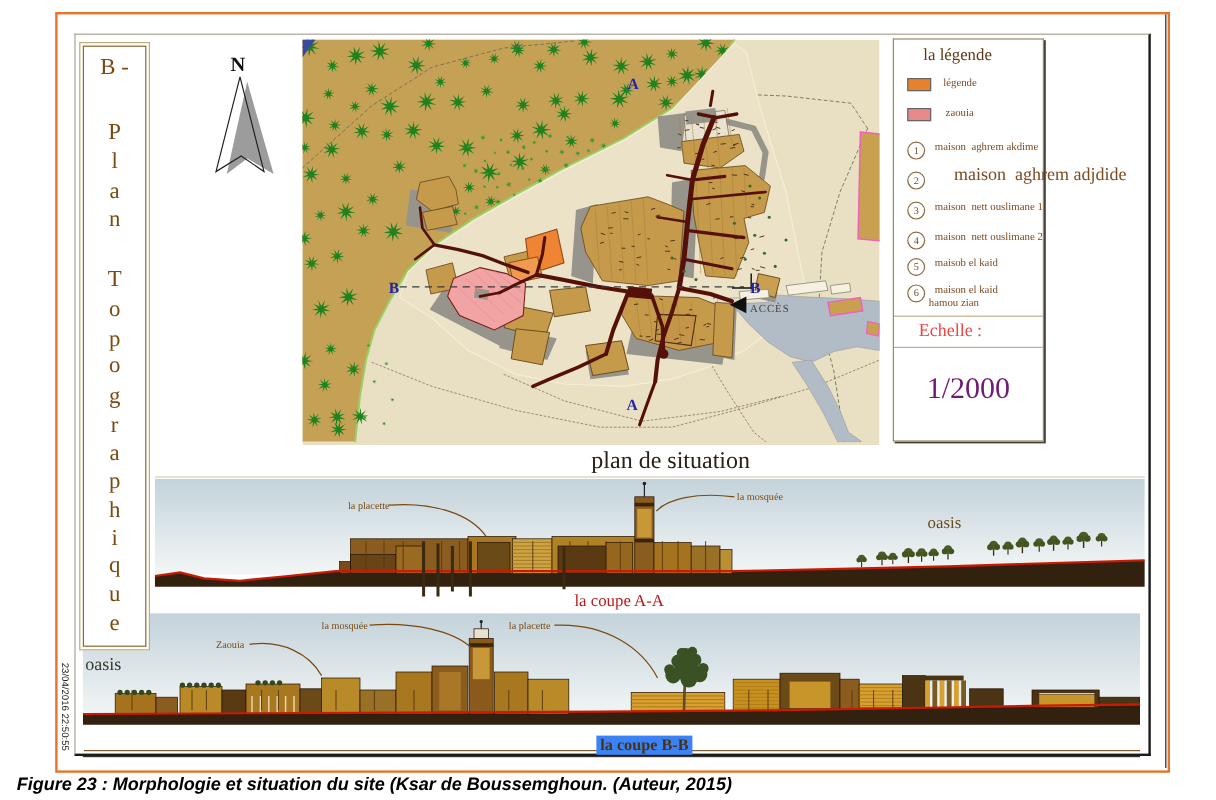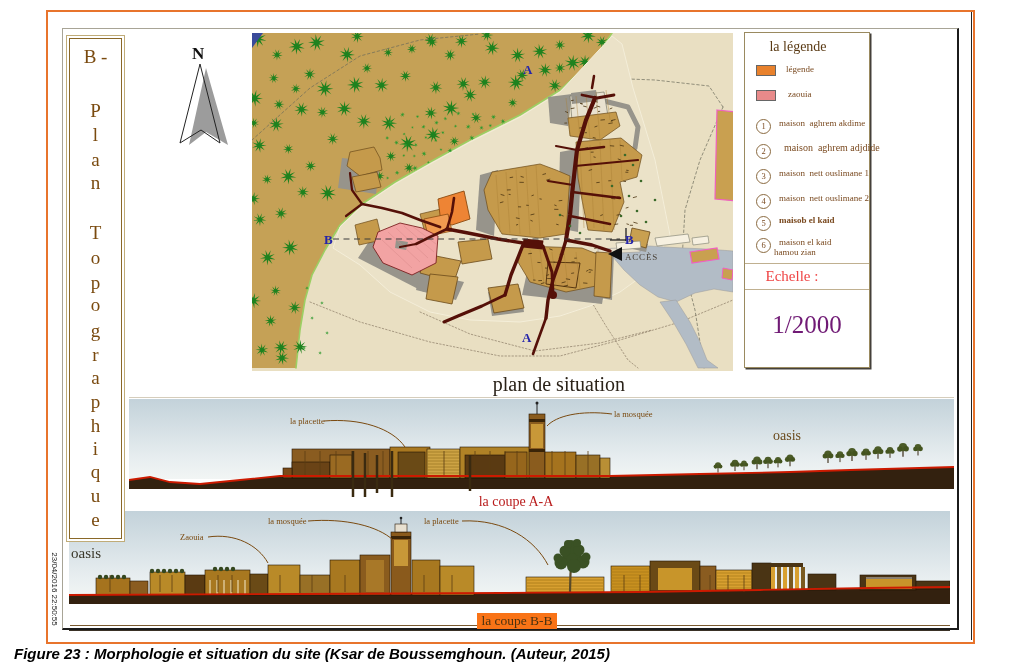--- a/index.html
+++ b/index.html
@@ -429,36 +429,36 @@
 <div style="position:absolute;left:11px;top:57px;width:18px;height:9px;background:#e88a8a;border:1px solid #666;"></div>
 <div style="position:absolute;left:43px;top:56px;font-size:9px;color:#7a4a20;">zaouia</div>
 
 <div style="position:absolute;left:11px;top:82px;height:14px;white-space:nowrap;">
 <span style="display:inline-block;width:13px;height:13px;border:1px solid #8a6a40;border-radius:50%;text-align:center;line-height:13px;font-size:8.5px;color:#7a4a20;">1</span>
 <span style="font-size:9px;color:#7a4a20;position:relative;top:-3px;margin-left:4px;">maison&nbsp; aghrem akdime</span>
 </div>
 
 <div style="position:absolute;left:11px;top:107px;height:14px;white-space:nowrap;">
 <span style="display:inline-block;width:13px;height:13px;border:1px solid #8a6a40;border-radius:50%;text-align:center;line-height:13px;font-size:8.5px;color:#7a4a20;">2</span>
-<span style="font-size:10px;color:#7a4a20;position:relative;top:-3px;margin-left:9px;">maison&nbsp; aghrem adjdide</span>
+<span style="font-size:15px;color:#7a4a20;position:relative;top:-3px;margin-left:20px;">maison&nbsp; aghrem adjdide</span>
 </div>
 
 <div style="position:absolute;left:11px;top:132px;height:14px;white-space:nowrap;">
 <span style="display:inline-block;width:13px;height:13px;border:1px solid #8a6a40;border-radius:50%;text-align:center;line-height:13px;font-size:8.5px;color:#7a4a20;">3</span>
 <span style="font-size:9px;color:#7a4a20;position:relative;top:-3px;margin-left:4px;">maison&nbsp; nett ouslimane 1</span>
 </div>
 
 <div style="position:absolute;left:11px;top:157px;height:14px;white-space:nowrap;">
 <span style="display:inline-block;width:13px;height:13px;border:1px solid #8a6a40;border-radius:50%;text-align:center;line-height:13px;font-size:8.5px;color:#7a4a20;">4</span>
 <span style="font-size:9px;color:#7a4a20;position:relative;top:-3px;margin-left:4px;">maison&nbsp; nett ouslimane 2</span>
 </div>
 
 <div style="position:absolute;left:11px;top:179px;height:14px;white-space:nowrap;">
 <span style="display:inline-block;width:13px;height:13px;border:1px solid #8a6a40;border-radius:50%;text-align:center;line-height:13px;font-size:8.5px;color:#7a4a20;">5</span>
-<span style="font-size:9px;color:#7a4a20;position:relative;top:-3px;margin-left:4px;font-weight:bold;">maisob el kaid</span>
+<span style="font-size:9px;color:#7a4a20;position:relative;top:-3px;margin-left:4px;">maisob el kaid</span>
 </div>
 
 <div style="position:absolute;left:11px;top:201px;height:14px;white-space:nowrap;">
 <span style="display:inline-block;width:13px;height:13px;border:1px solid #8a6a40;border-radius:50%;text-align:center;line-height:13px;font-size:8.5px;color:#7a4a20;">6</span>
 <span style="font-size:9px;color:#7a4a20;position:relative;top:-3px;margin-left:4px;">maison el kaid</span>
 </div>
 <div style="position:absolute;left:29px;top:214px;font-size:9px;color:#7a4a20;">hamou zian</div>
 
 <div style="position:absolute;left:0;top:230px;width:100%;border-top:1px solid #c0b090;"></div>
 
@@ -730,21 +730,21 @@
 <text x="355" y="13" font-family="Liberation Serif" font-size="8.5" fill="#7a4a10">la placette</text>
 <path d="M393,10 C 436,8 466,29 479,54" fill="none" stroke="#7a4a10" stroke-width="1"></path>
 
 <text x="2" y="47" font-family="Liberation Serif" font-size="15" fill="#3a382a">oasis</text>
 </svg>
 
 <div class="abs" style="left:70px;top:625px;width:880px;height:1px;background:#7a5a30;"></div>
 
 <div class="abs" style="left:69px;top:630px;width:881px;height:1px;background:#3a3226;"></div>
 
-<div class="abs" style="left:477px;top:613px;width:80px;text-align:center;font-size:13.5px;color:#4a3210;background:#f97316;white-space:nowrap;">la coupe B-B</div>
+<div class="abs" style="left:497px;top:613px;width:80px;text-align:center;font-size:13.5px;color:#4a3210;background:#3b82f6;white-space:nowrap;font-weight:bold;">la coupe B-B</div>
 
 <div style="position:absolute;left:66px;top:35px;width:57px;height:505px;background:#fff;border:1px solid #c0ac78;">
 <div style="position:absolute;left:2px;top:2px;right:2px;bottom:2px;border:1px solid #8a6828;"></div>
 <div style="position:absolute;left:0;right:0;top:9.700000000000003px;text-align:center;font-size:19px;color:#7a4a0f;line-height:22px;">B -</div>
     <div style="position:absolute;left:0;right:0;top:64.3px;text-align:center;font-size:19px;color:#7a4a0f;line-height:22px;">P</div>
     <div style="position:absolute;left:0;right:0;top:87.69999999999999px;text-align:center;font-size:19px;color:#7a4a0f;line-height:22px;">l</div>
     <div style="position:absolute;left:0;right:0;top:112.6px;text-align:center;font-size:19px;color:#7a4a0f;line-height:22px;">a</div>
     <div style="position:absolute;left:0;right:0;top:136.0px;text-align:center;font-size:19px;color:#7a4a0f;line-height:22px;">n</div>
     <div style="position:absolute;left:0;right:0;top:185.9px;text-align:center;font-size:19px;color:#7a4a0f;line-height:22px;">T</div>
     <div style="position:absolute;left:0;right:0;top:210.89999999999998px;text-align:center;font-size:19px;color:#7a4a0f;line-height:22px;">o</div>

